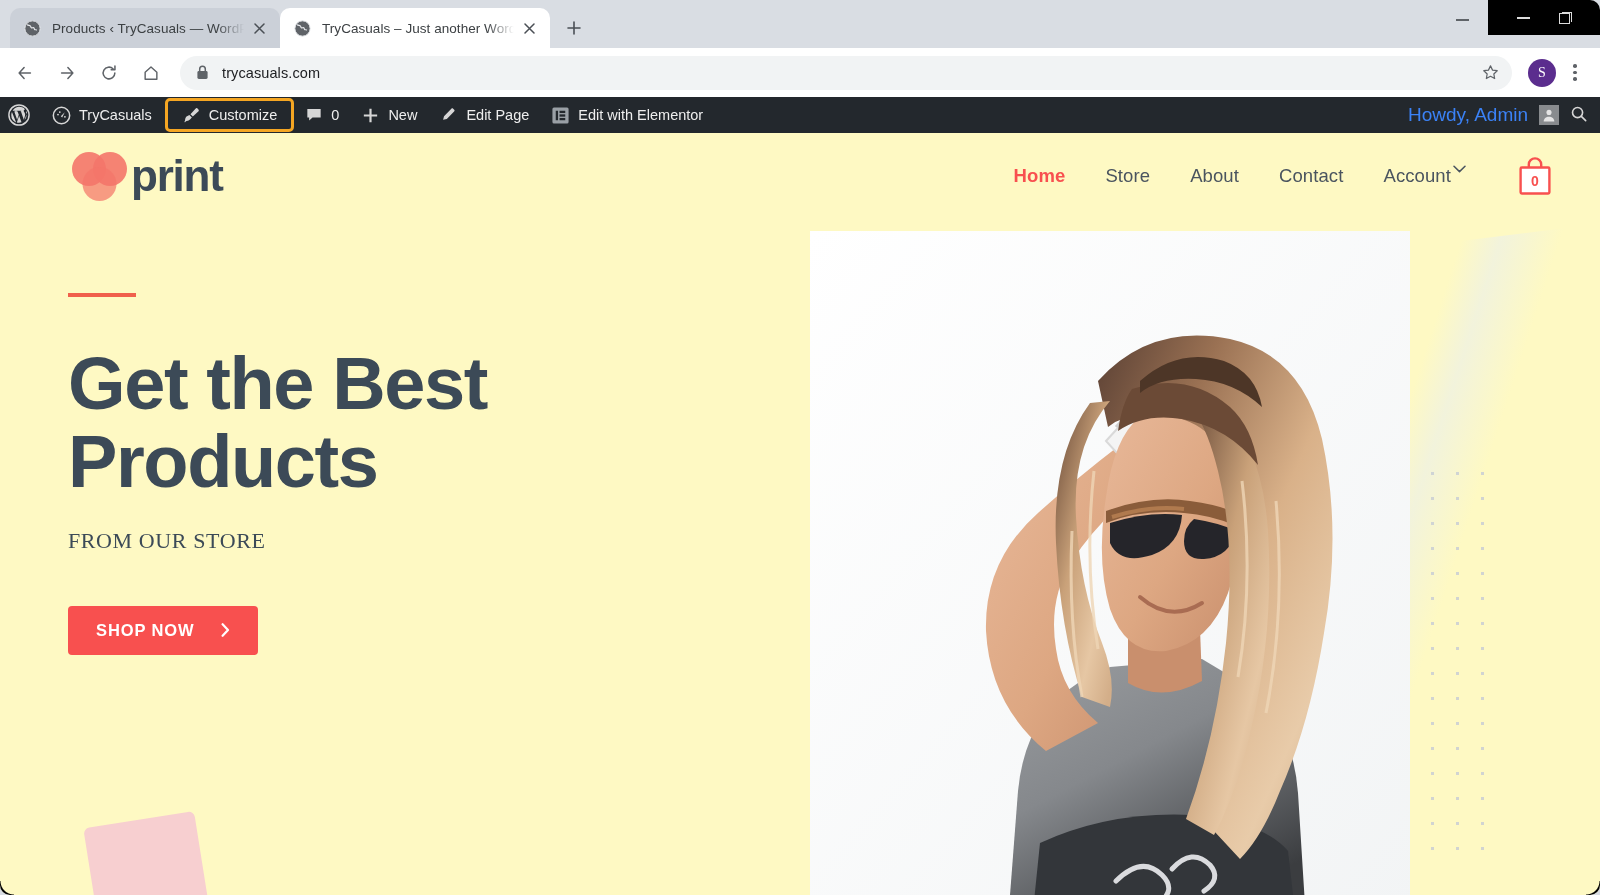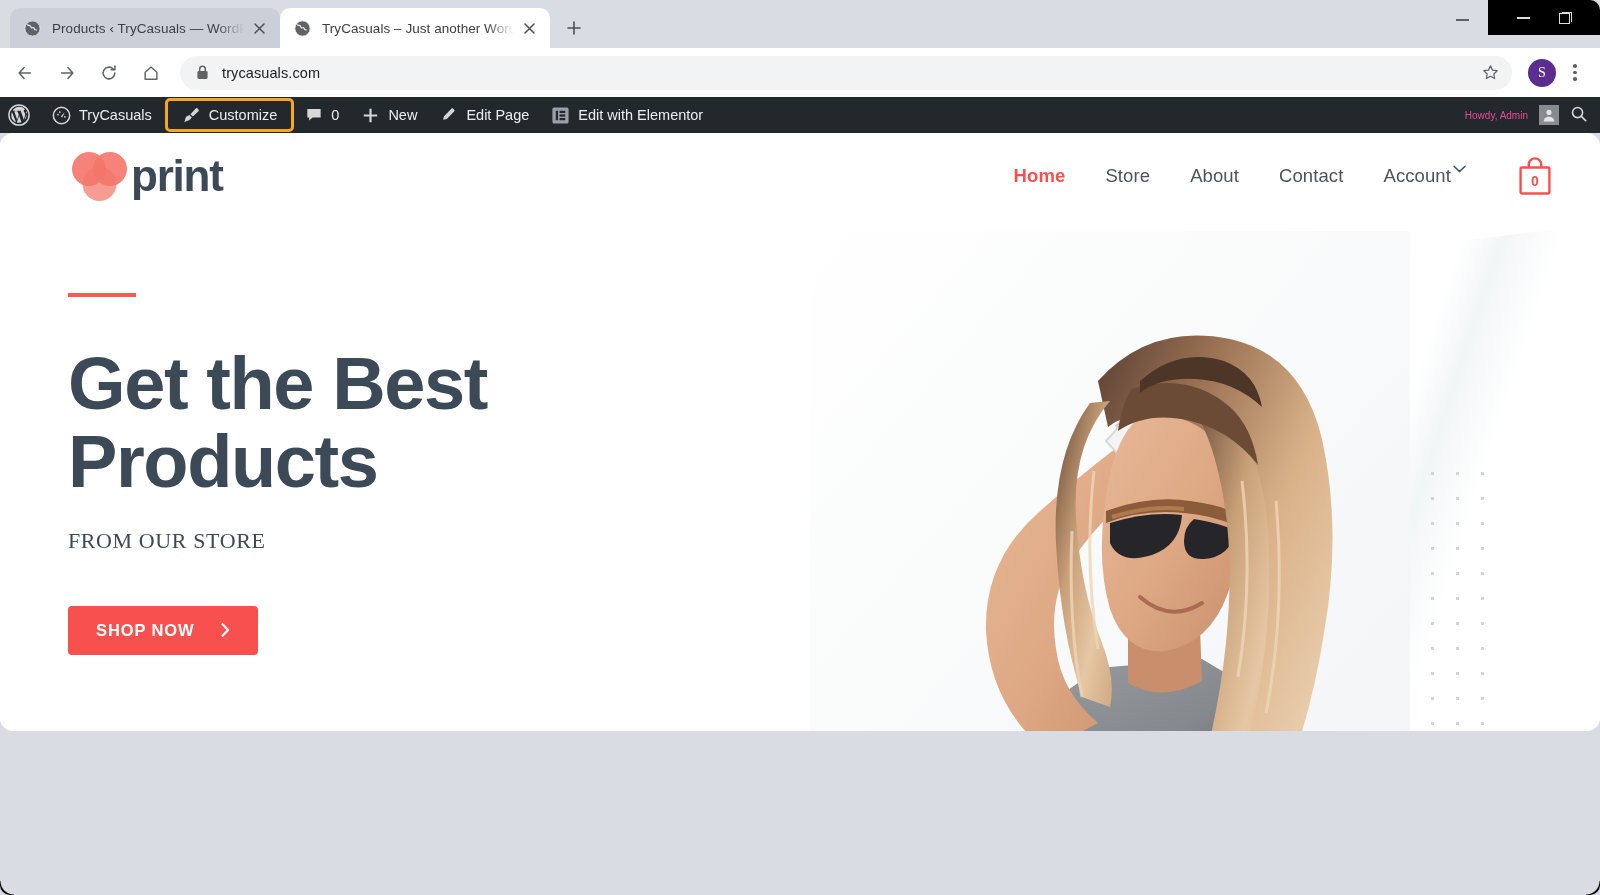--- a/index.html
+++ b/index.html
@@ -221,35 +221,34 @@
   }
   .wp-ico { display: block; flex: 0 0 auto; }
   .wp-right {
     margin-left: auto;
     display: flex;
     align-items: center;
     height: 36px;
     padding-right: 12px;
     gap: 11px;
   }
-  .howdy { font-size: 10px; color: #ec4899; white-space: nowrap; }
+  .howdy { font-size: 19px; color: #3b82f6; white-space: nowrap; }
   .howdy-avatar {
     width: 20px; height: 20px;
     background: #888b8e;
     display: flex; align-items: center; justify-content: center;
   }
 
   
   .site {
     position: relative;
     width: 100%;
-    height: 598px;
-    background: #ffffff;
+    height: 762px;
+    background: #fef9c3;
     overflow: hidden;
-    border-radius: 13px;
   }
 
   
   .site::after {
     content: "";
     position: absolute;
     right: -100px; top: 120px;
     width: 620px; height: 900px;
     background: linear-gradient(115deg, rgba(255,255,255,0) 42%, rgba(232,238,240,.55) 46%, rgba(255,255,255,0) 52%);
     transform: rotate(-7deg);

